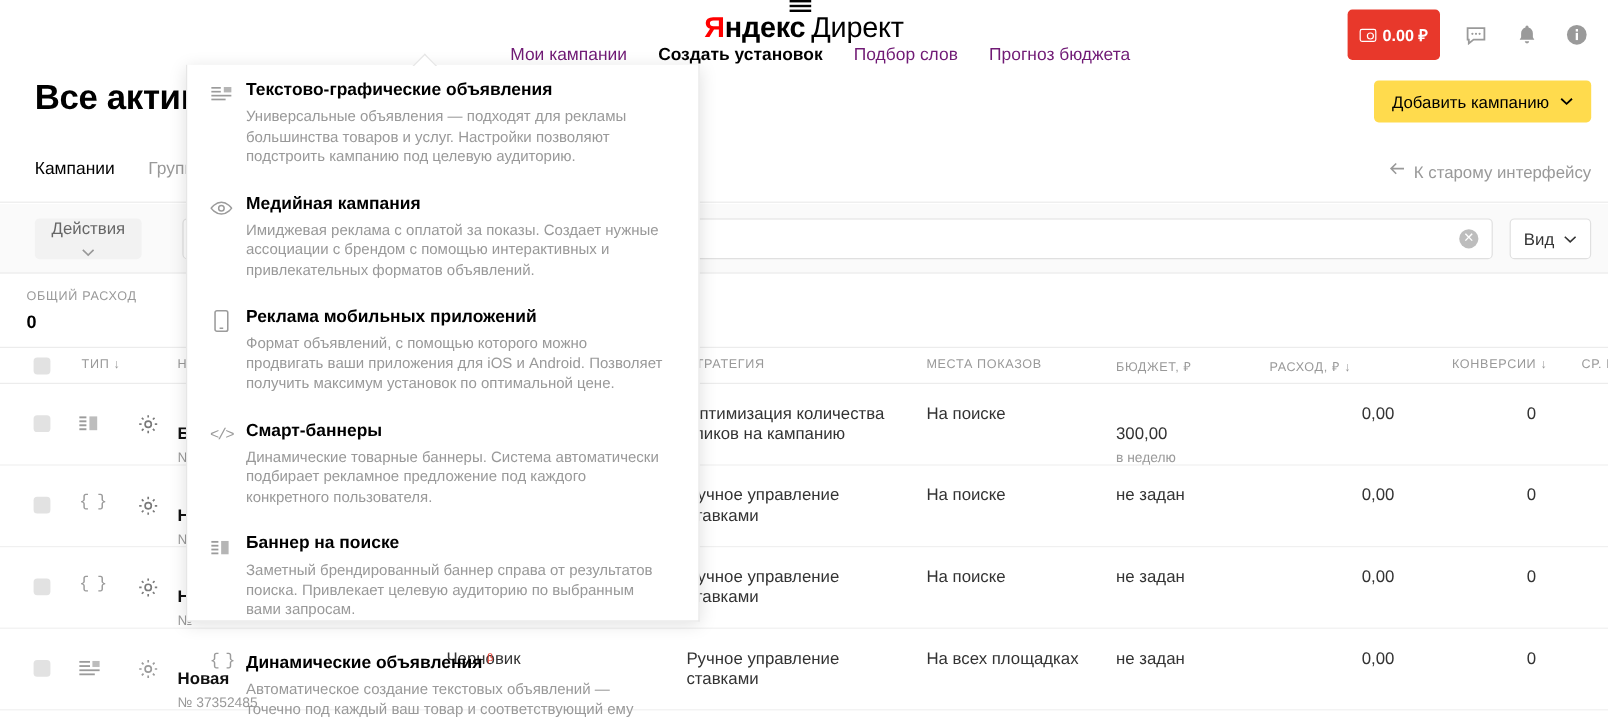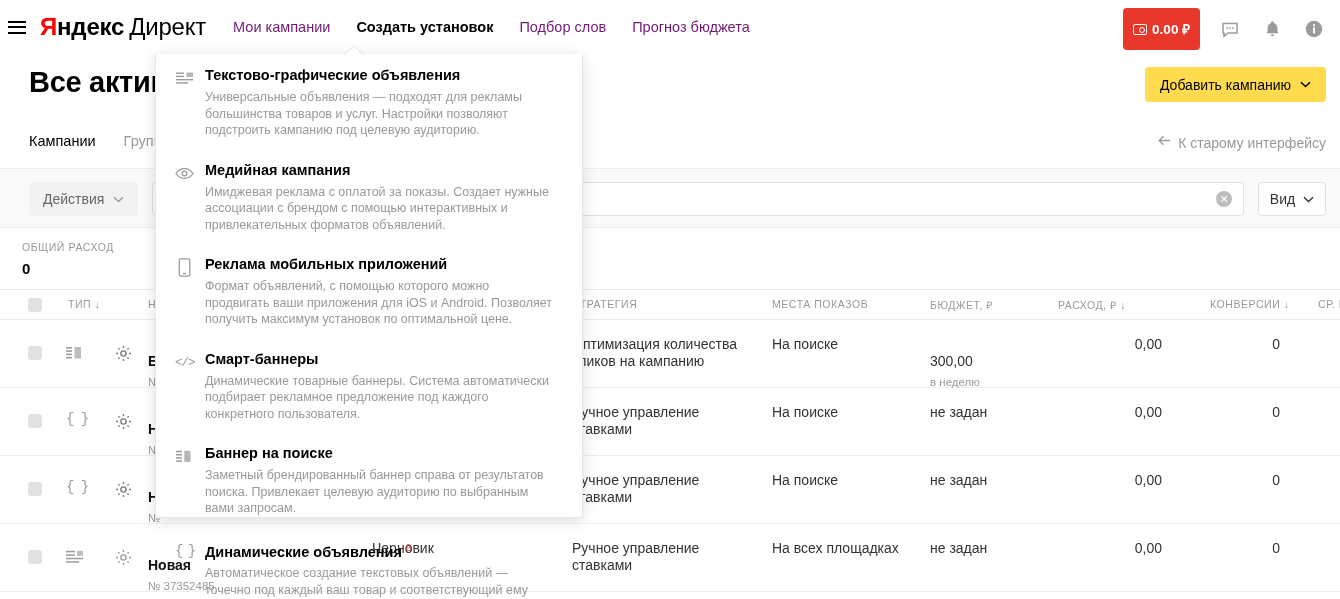--- a/index.html
+++ b/index.html
@@ -7,21 +7,21 @@
     width: 1340px; height: 599px;
     font-family: "Liberation Sans", sans-serif;
     background: #fff; color: #000;
     overflow: hidden;
   }
   .page { position: relative; width: 1340px; height: 599px; background:#fff; }
 
   
   .topbar {
     position: absolute; top:0; left:0; width:1340px; height:54px;
-    background:#fff; display:flex; align-items:center;
+    background:#fff; display:flex; align-items:center;flex-direction:column;
   }
   .burger { width:18px; height:13px; margin-left:8px; margin-right:14px; cursor:pointer;
             display:flex; flex-direction:column; justify-content:space-between; }
   .burger span { display:block; height:2px; background:#000; width:100%; }
   .logo { font-size:24px; letter-spacing:-.2px; white-space:nowrap; cursor:pointer; }
   .logo .ya { color:#ff0000; font-weight:bold; }
   .logo .nd { color:#000; font-weight:bold; }
   .logo .direct { color:#000; font-weight:400; margin-left:5px; }
 
   .topnav { display:flex; align-items:center; margin-left:27px; gap:26px; }
@@ -60,21 +60,21 @@
   .tab.active { color:#000; border-bottom:3px solid #ff3333; }
   .oldlink { position:absolute; right:14px; top:13px; font-size:14px; color:#999;
              cursor:pointer; white-space:nowrap; display:flex; gap:7px; }
 
   
   .toolbar { position:absolute; top:170px; left:0; width:1340px; height:58px;
              background:#fafafa; border-bottom:1px solid #ececec; }
   .actbtn { position:absolute; left:29px; top:12px; height:34px; background:#f2f2f2;
             border:none; border-radius:4px; padding:0 14px; font-size:14px; color:#666;
             display:flex; align-items:center; gap:9px; cursor:pointer;
-            font-family:"Liberation Sans", sans-serif; }
+            font-family:"Liberation Sans", sans-serif;flex-direction:column; }
   .searchwrap { position:absolute; left:152px; right:96px; top:12px; height:34px;
                 background:#fff; border:1px solid #e0e0e0; border-radius:4px;
                 display:flex; align-items:center; }
   .searchwrap input { flex:1; border:none; outline:none; background:transparent;
                       font-size:14px; color:#999; padding:0 13px;
                       font-family:"Liberation Sans", sans-serif; }
   .clearx { width:16px; height:16px; border-radius:50%; background:#bdbdbd; color:#fff;
             font-size:11px; display:flex; align-items:center; justify-content:center;
             margin-right:11px; cursor:pointer; line-height:1; }
   .viewbtn { position:absolute; right:14px; top:12px; height:34px; width:68px;

